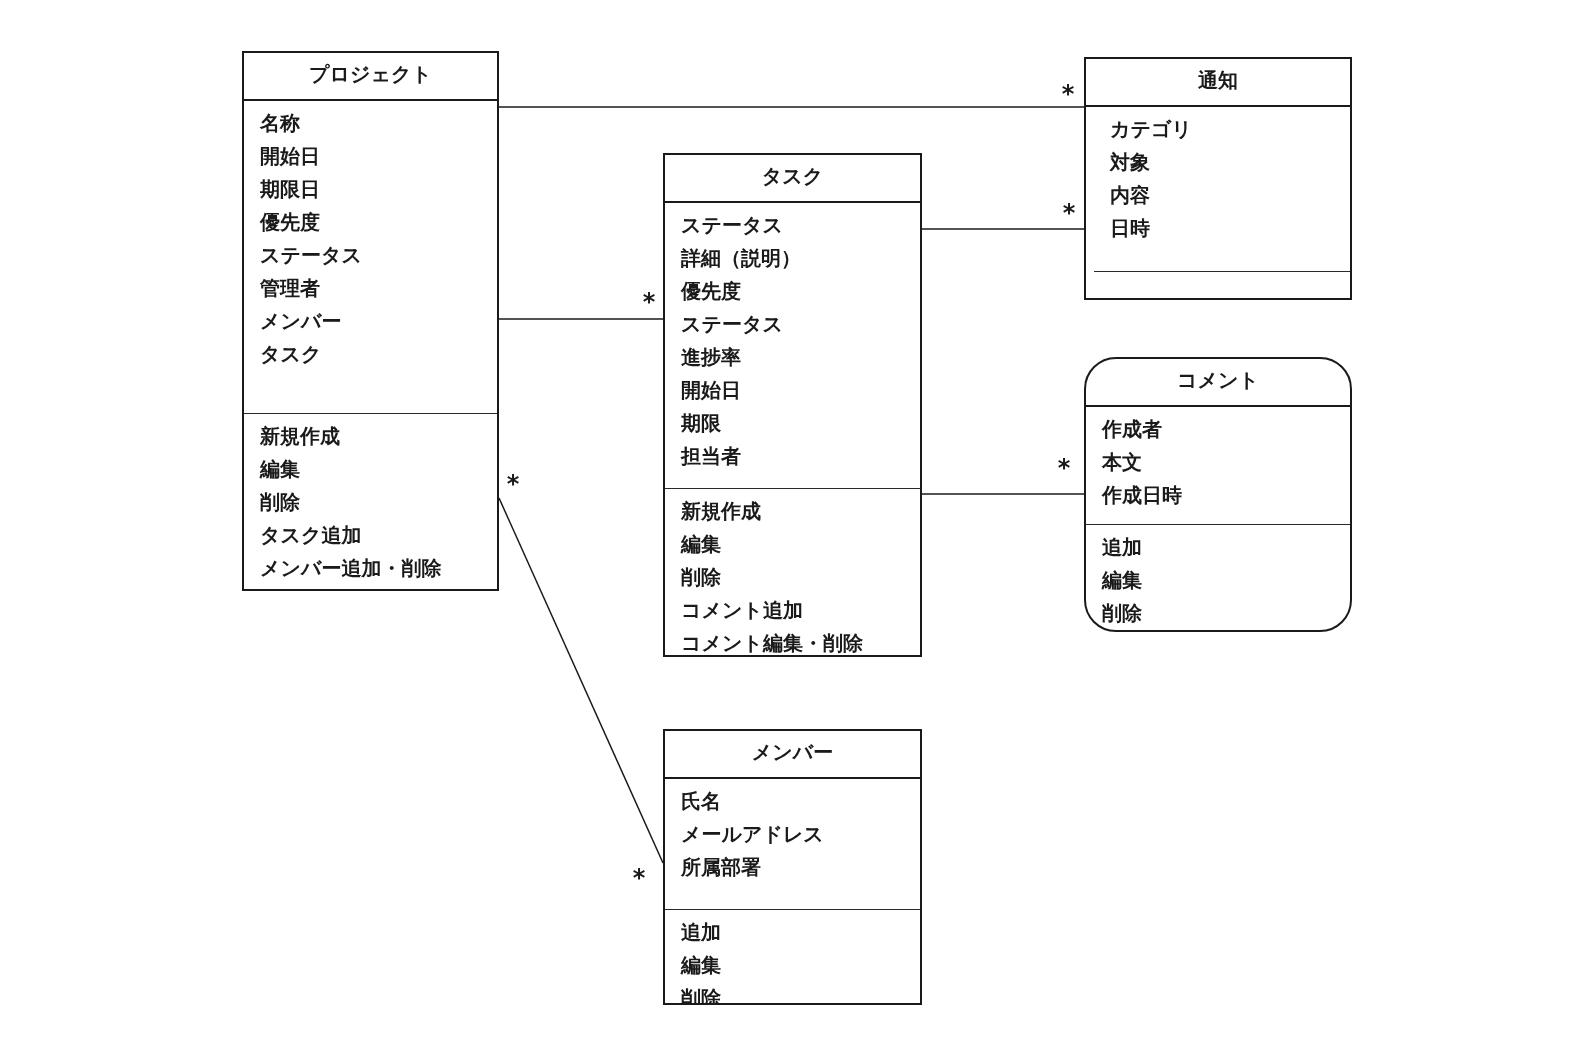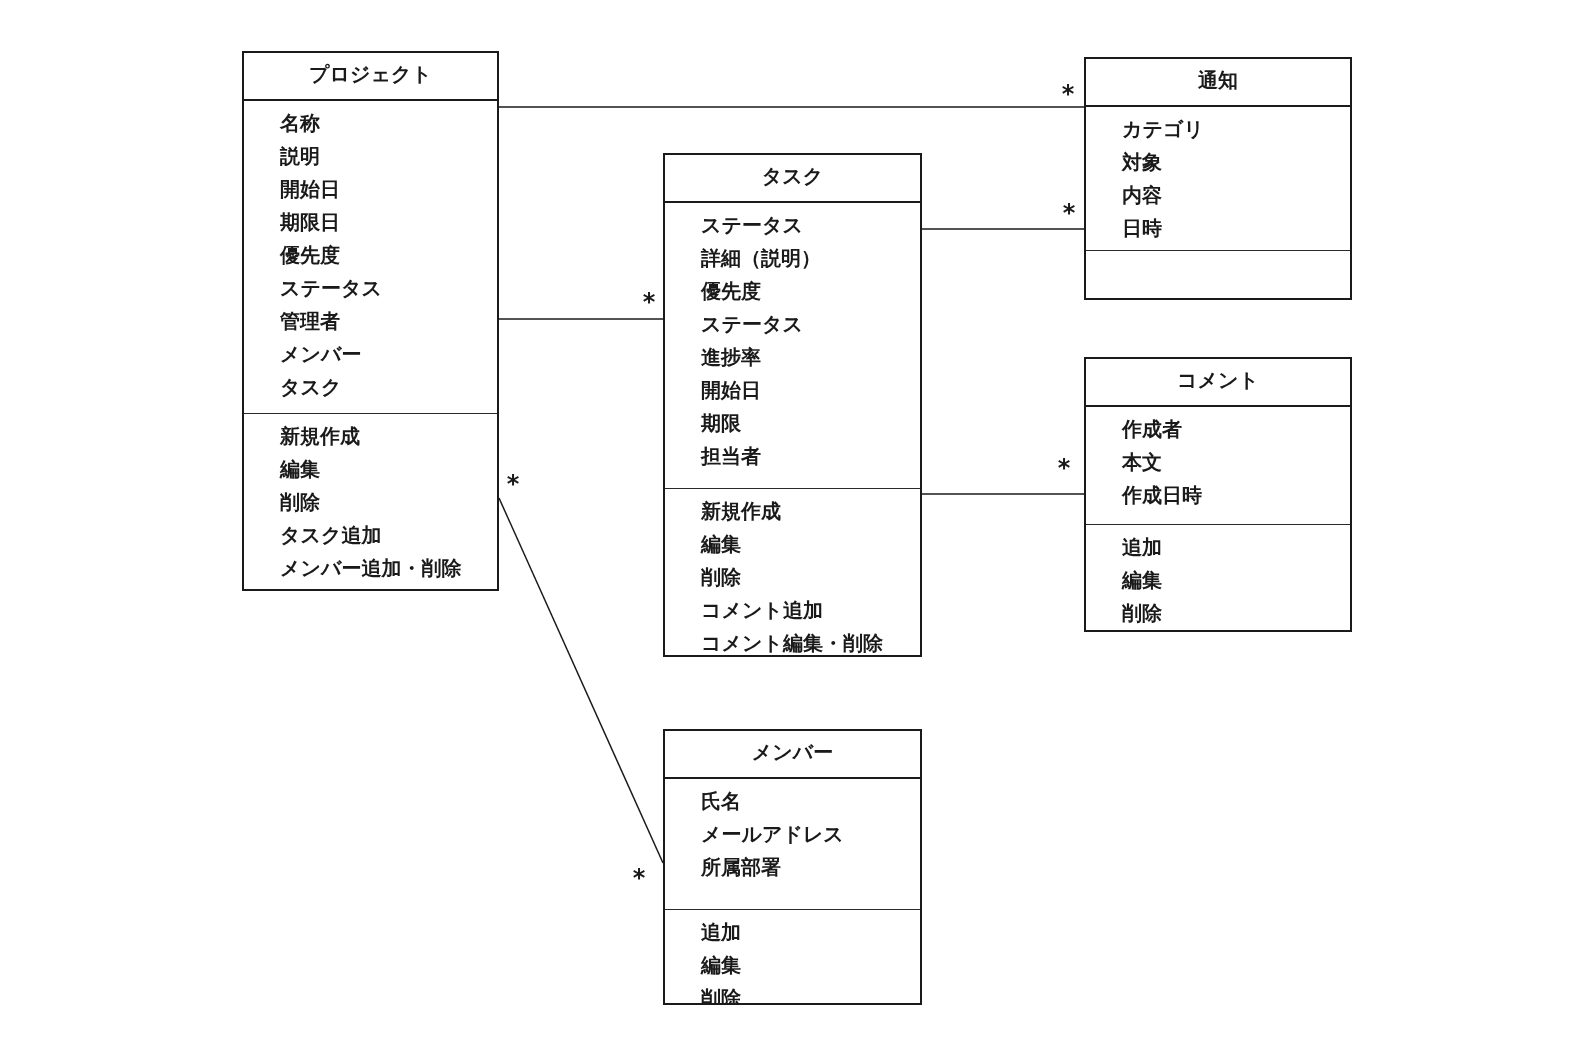--- a/index.html
+++ b/index.html
@@ -52,33 +52,33 @@
   }
   .uml-methods {
     box-sizing: border-box;
     flex: 1 1 auto;
     padding-top: 6px;
     overflow: hidden;
   }
   .uml-row {
     height: 33px;
     line-height: 33px;
-    padding-left: 36px;
+    padding-left: 16px;
     font-size: 20px;
     font-weight: 700;
     white-space: nowrap;
   }
   
   #box-project  { left: 242px;  top: 51px;  width: 257px; height: 540px; }
   #box-project  .uml-attrs   { height: 313px; }
   #box-task     { left: 663px;  top: 153px; width: 259px; height: 504px; }
   #box-task     .uml-attrs   { height: 286px; }
   #box-notification { left: 1084px; top: 57px;  width: 268px; height: 243px; }
-  #box-notification .uml-attrs { height: 144px; }
-  #box-comment  { left: 1084px; top: 357px; width: 268px; height: 275px; }
+  #box-notification .uml-attrs { height: 165px; margin-left: 8px; }
+  #box-comment  { left: 1084px; top: 357px; width: 268px; height: 275px; border-radius: 32px; }
   #box-comment  .uml-attrs   { height: 118px; }
   #box-member   { left: 663px;  top: 729px; width: 259px; height: 276px; }
   #box-member   .uml-attrs   { height: 131px; }
 
   .mult {
     position: absolute;
     transform: translate(-50%, -42%);
     font-size: 24px;
     font-weight: 700;
     line-height: 1;
@@ -101,21 +101,20 @@
     <line x1="922" y1="229" x2="1084" y2="229" stroke="#1a1a1a" stroke-width="1.5"></line>
     <line x1="499" y1="319" x2="663" y2="319" stroke="#1a1a1a" stroke-width="1.5"></line>
     <line x1="922" y1="494" x2="1084" y2="494" stroke="#1a1a1a" stroke-width="1.5"></line>
     <line x1="499" y1="498" x2="663" y2="863" stroke="#1a1a1a" stroke-width="1.5"></line>
   </svg>
 
   <section class="uml-class" id="box-project">
     <header class="uml-title">プロジェクト</header>
     <div class="uml-attrs">
         <div class="uml-row">名称</div>
-        <div class="uml-row">説明</div>
         <div class="uml-row">開始日</div>
         <div class="uml-row">期限日</div>
         <div class="uml-row">優先度</div>
         <div class="uml-row">ステータス</div>
         <div class="uml-row">管理者</div>
         <div class="uml-row">メンバー</div>
         <div class="uml-row">タスク</div>
       </div>
     <div class="uml-methods">
         <div class="uml-row">新規作成</div>

